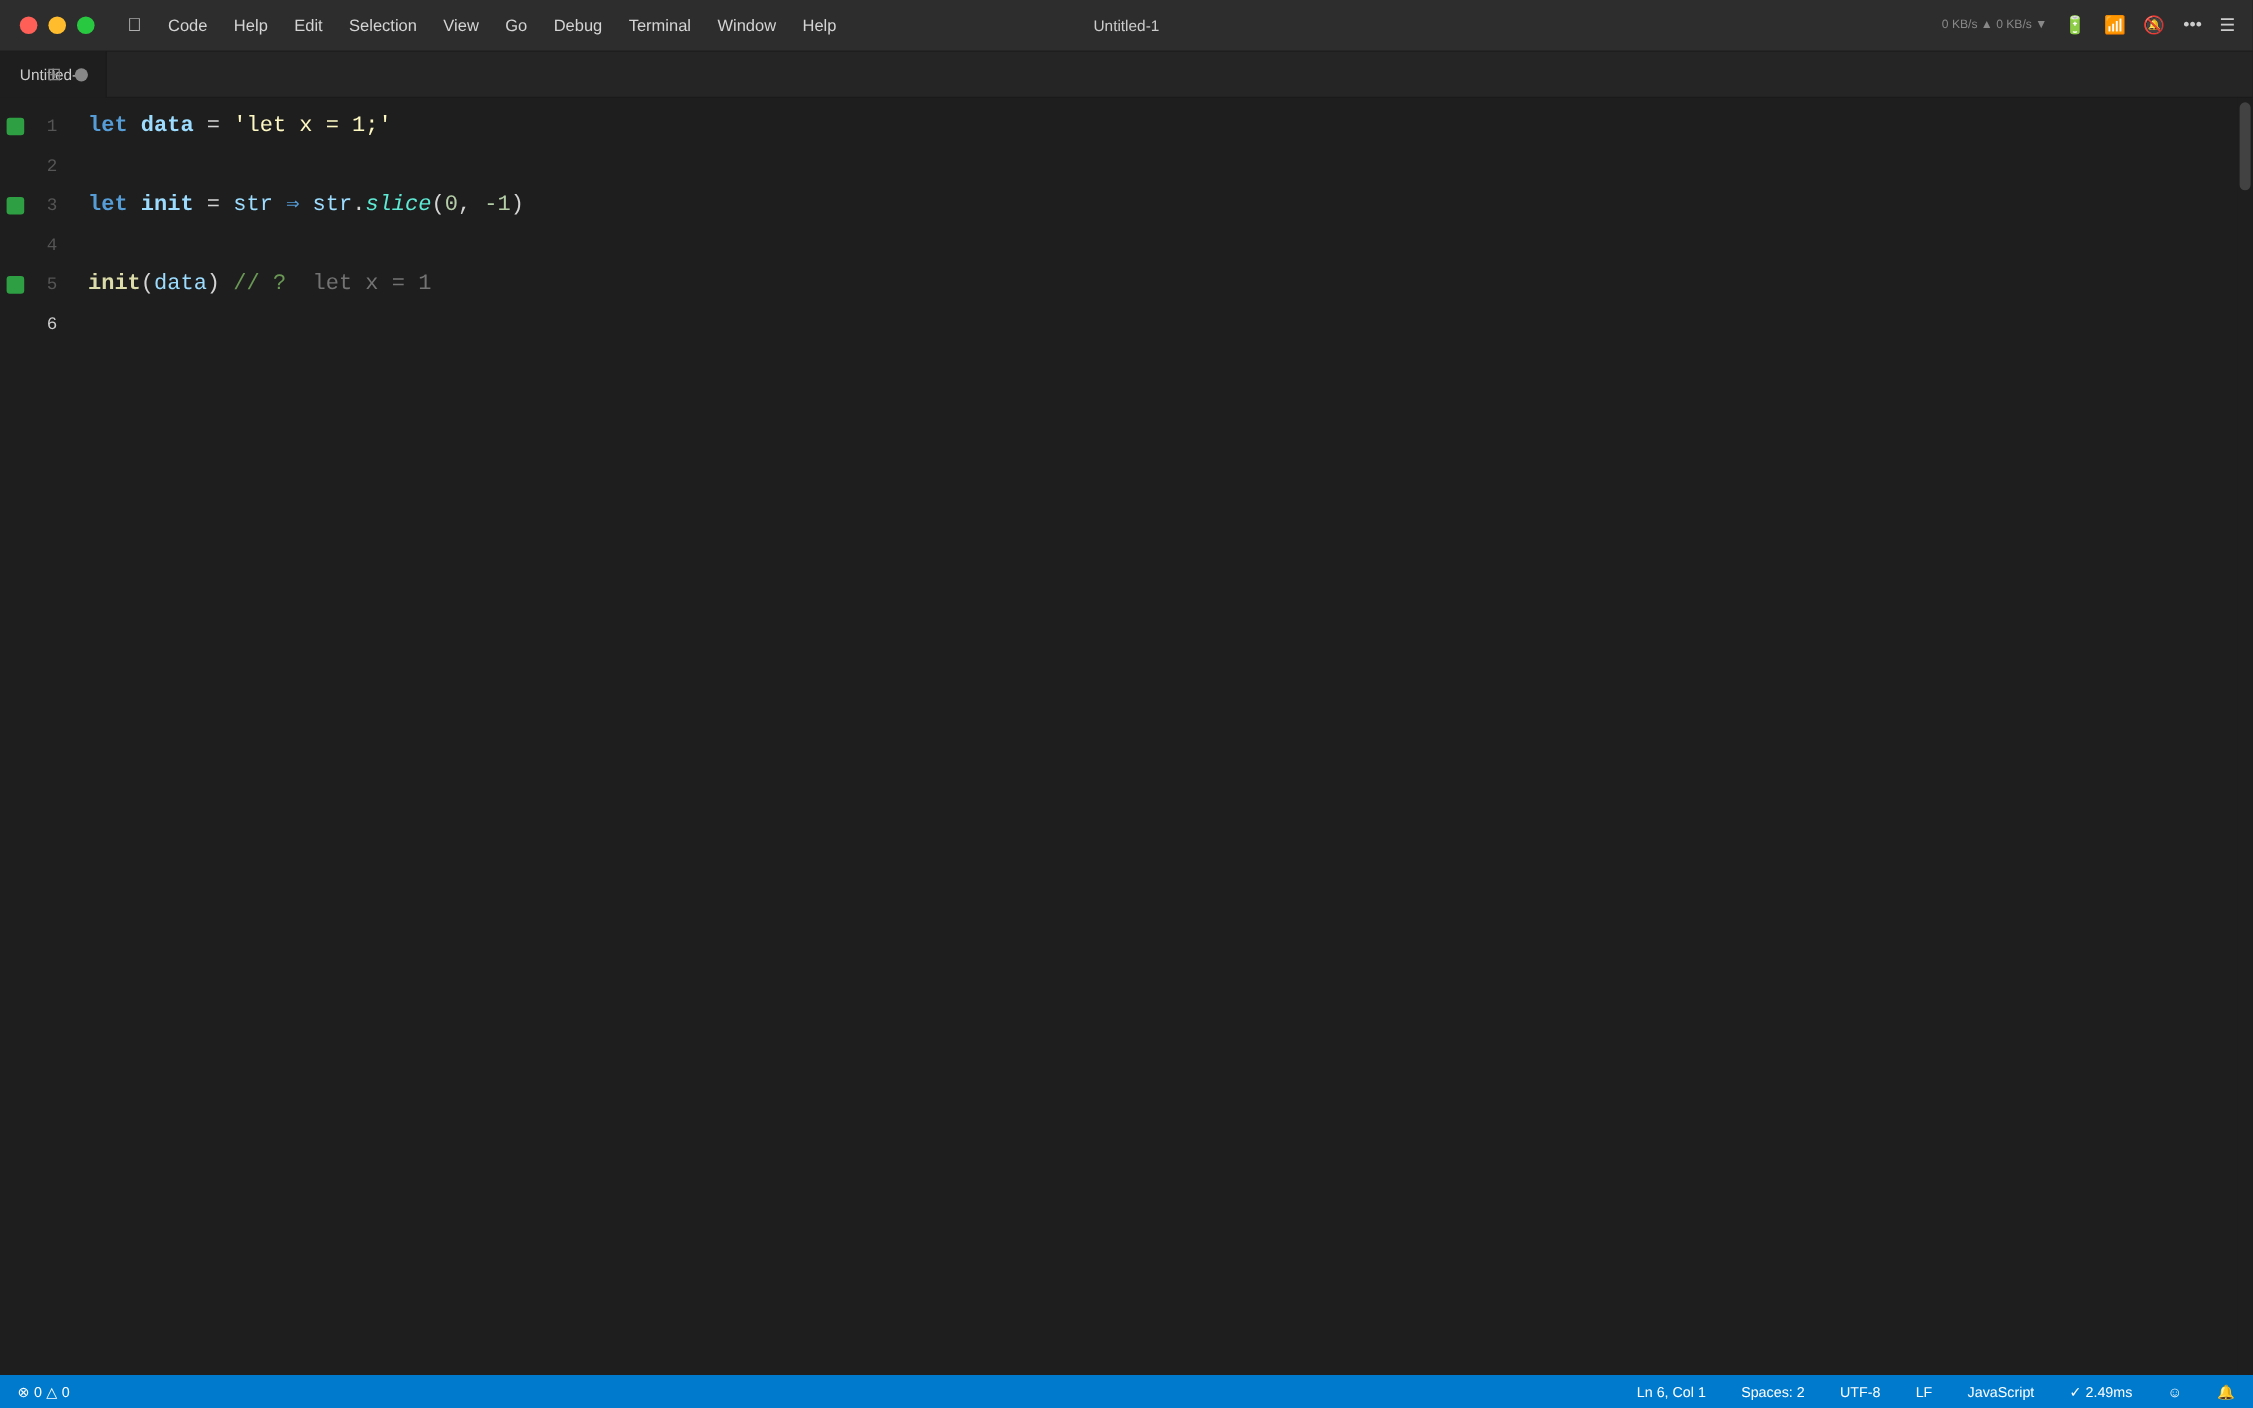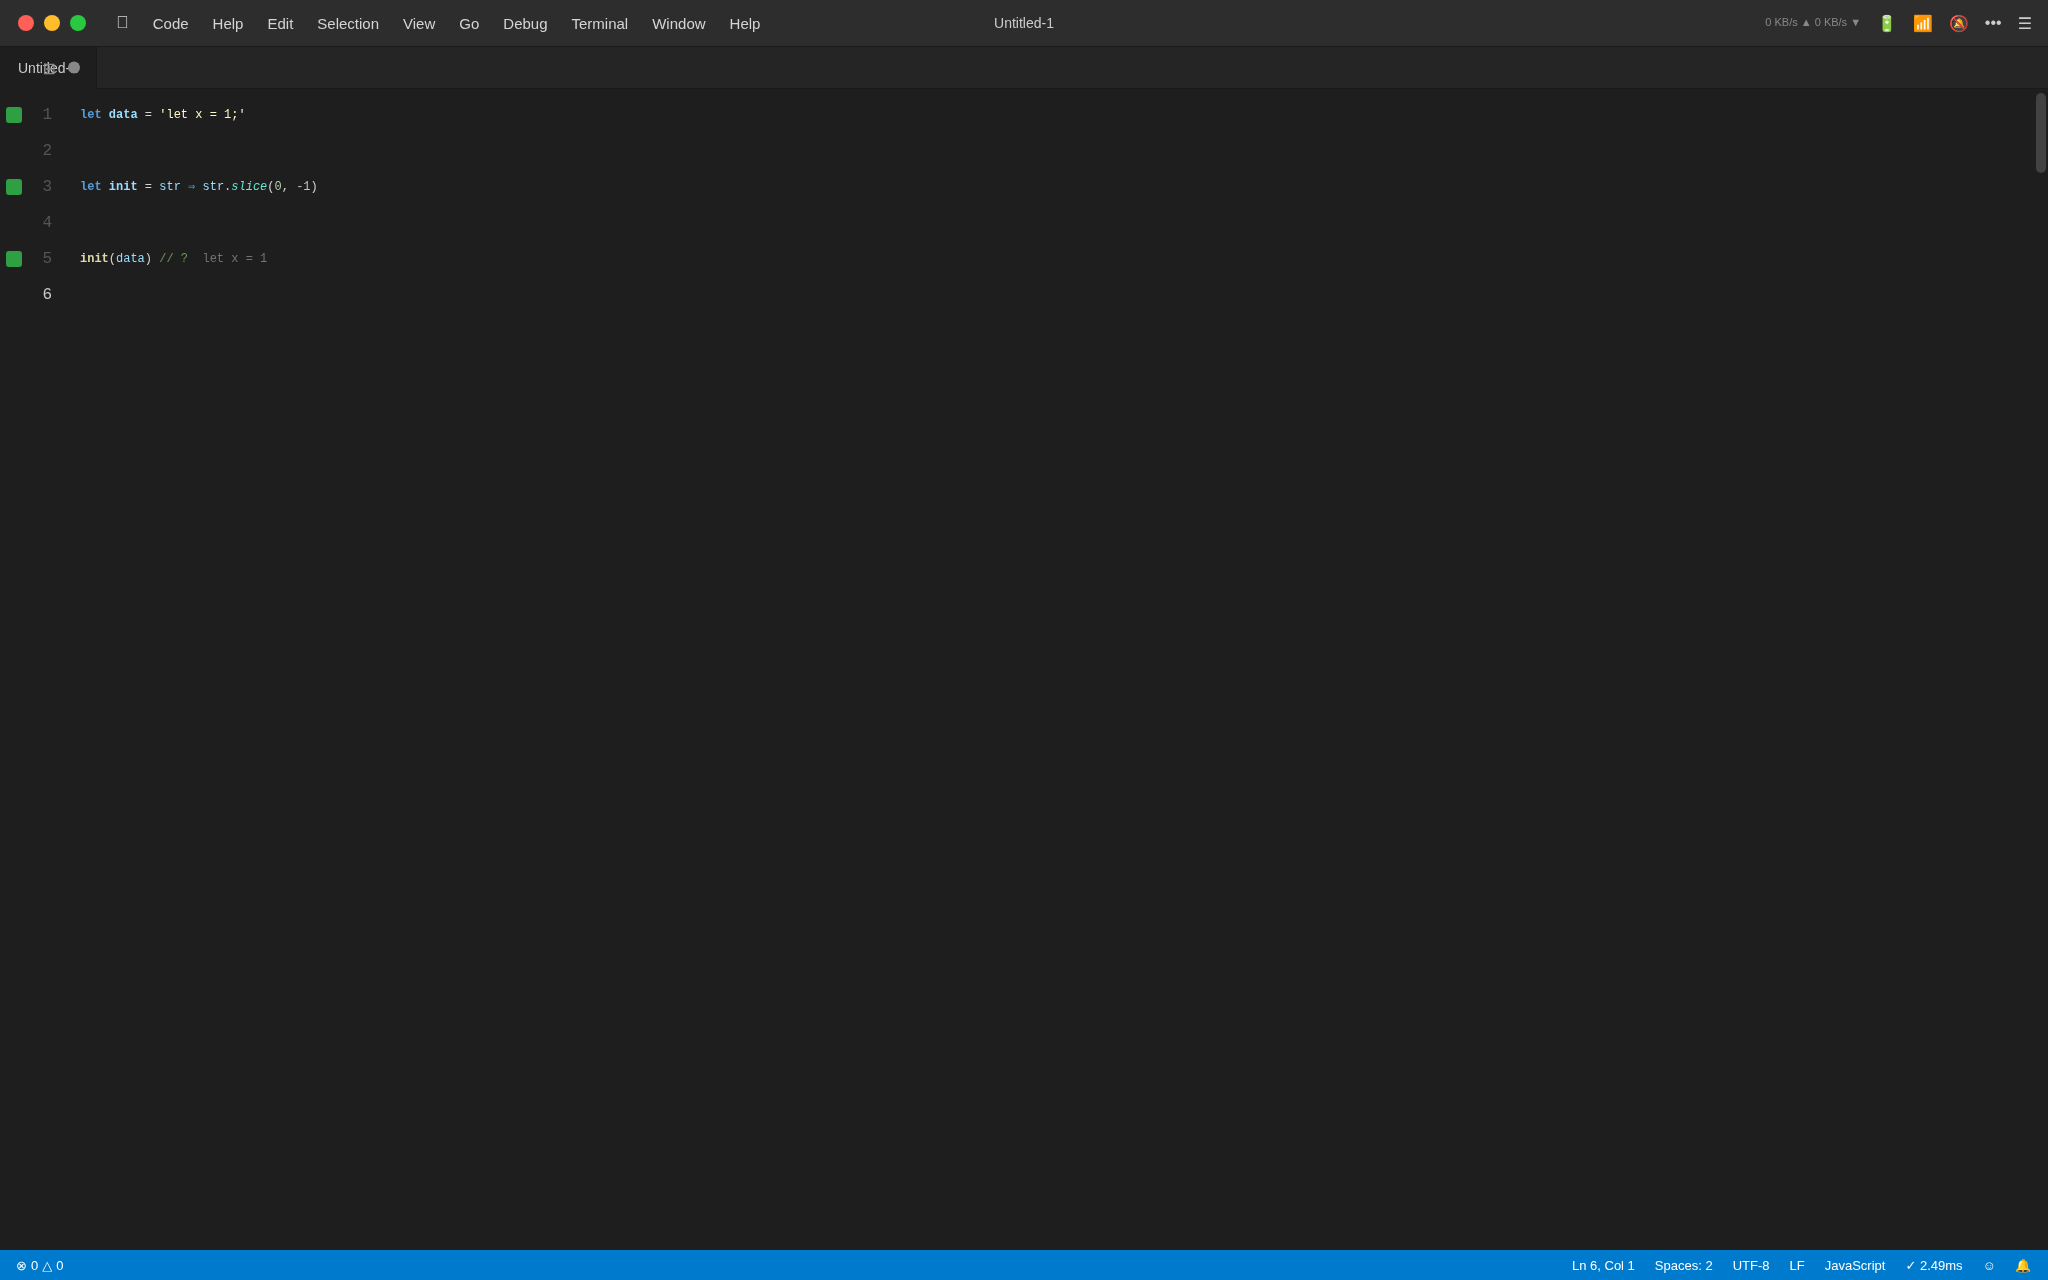--- a/index.html
+++ b/index.html
@@ -171,21 +171,21 @@
       text-align: right;
     }
     .line-num.active { color: #ccc; }
 
     
     .code-area {
       flex: 1;
       padding: 8px 0;
       overflow: hidden;
       font-family: 'Menlo', 'Monaco', 'Courier New', monospace;
-      font-size: 12px;
+      font-size: 20px;
       line-height: 36px;
       color: #d4d4d4;
     }
     .code-line {
       height: 36px;
       display: flex;
       align-items: center;
       padding-left: 20px;
       white-space: pre;
     }
@@ -238,21 +238,21 @@
     .status-item {
       color: #fff;
       font-size: 13px;
       display: flex;
       align-items: center;
       gap: 4px;
     }
     .status-right {
       display: flex;
       align-items: center;
-      gap: 20px;
+      gap: 32px;
     }
   </style>
 </head>
 <body>
 
 <div class="titlebar">
   <div class="traffic-lights">
     <div class="traffic-light tl-close"></div>
     <div class="traffic-light tl-min"></div>
     <div class="traffic-light tl-max"></div>

